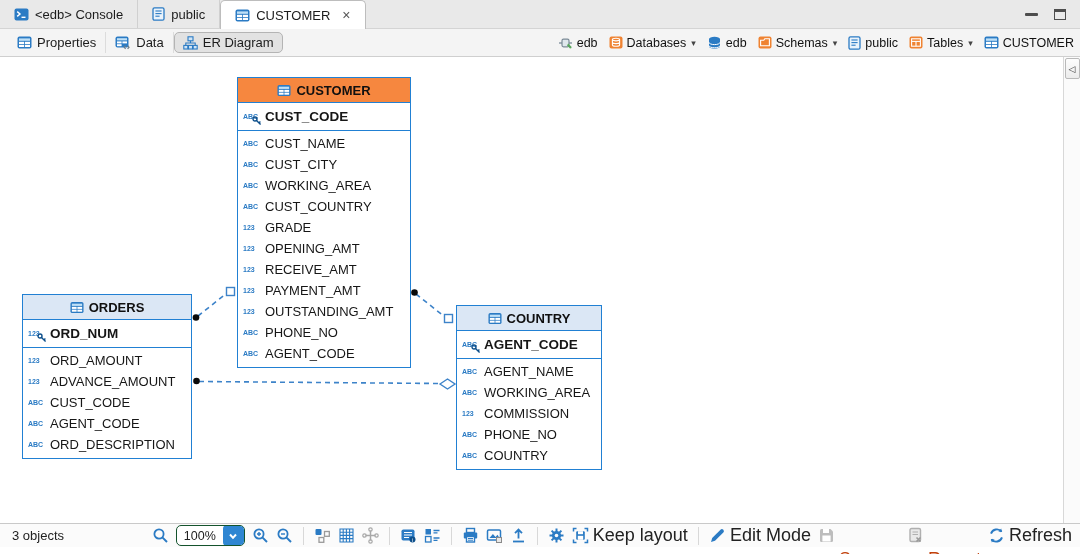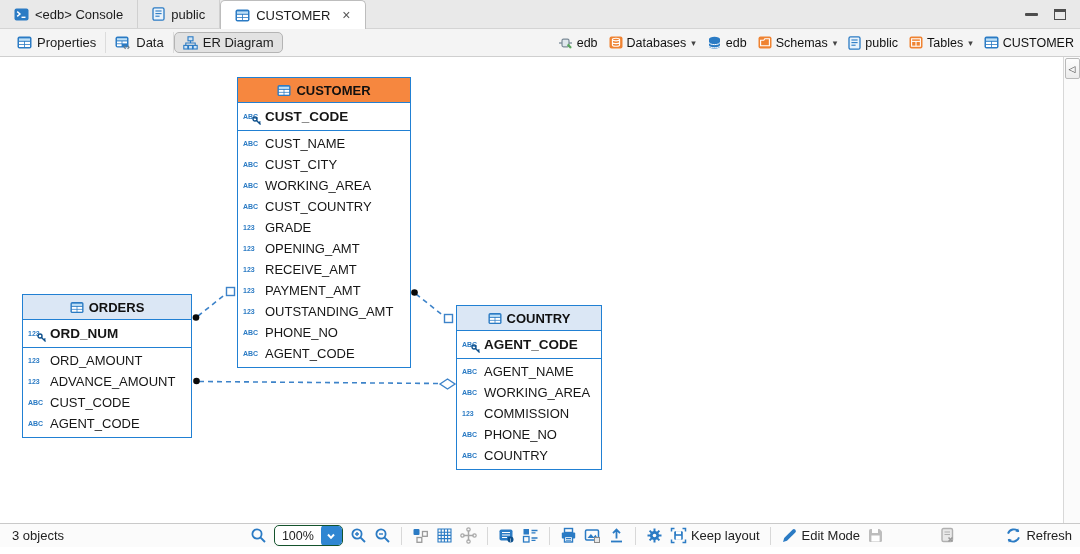--- a/index.html
+++ b/index.html
@@ -44,21 +44,21 @@
   .badge-date svg { width:12px; height:12px; display:block; }
   .keybadge { position:absolute; left:9px; top:4px; width:10px; height:10px; }
   .keybadge svg { width:10px; height:10px; display:block; }
 
   
   .statusbar { height:24px; background:#fbfbfb; border-top:1px solid #c9c9c9; display:flex; align-items:center; justify-content:space-between; padding:0 8px 0 12px; }
   .sb-left { font-size:13px; color:#222; }
   .sb-right { display:flex; align-items:center; gap:7px; }
   .sbico { width:17px; height:17px; display:block; }
   .sb-sep { width:1px; height:18px; background:#d8d8d8; margin:0 3px; }
-  .sb-label { font-size:13px; color:#222; }
+  .sb-label { font-size:18px; color:#222; }
   .sb-label.dim { color:#c2410c;margin-top:48px; }
   .sb-item { display:flex; align-items:center; gap:4px; }
   .zoom-pill { display:flex; align-items:center; border:1px solid #14532d; border-radius:5px; background:#fff; height:21px; overflow:hidden; }
   .zoom-val { font-size:12.5px; color:#222; padding:0 7px; }
   .zoom-dd { width:21px; height:21px; background:#2f86d2; border-radius:4px; display:flex; align-items:center; justify-content:center; }
 </style>
 </head>
 <body>
 
 <div class="tabbar">
@@ -354,20 +354,26 @@
             <span class="badge">ABC</span>
           </span>
           <span class="col-name">CUST_CODE</span>
         </div>
         <div class="col-row">
           <span class="badge-wrap">
             <span class="badge">ABC</span>
           </span>
           <span class="col-name">AGENT_CODE</span>
         </div>
+        <div class="col-row">
+          <span class="badge-wrap">
+            <span class="badge">ABC</span>
+          </span>
+          <span class="col-name">ORD_DESCRIPTION</span>
+        </div>
       </div>
     </div>
     <div class="entity" style="left: 456px; top: 248px; width: 146px;">
       <div class="entity-header" style="background:#dbe7f5">
         <svg class="tbl-ico" viewBox="0 0 15 13">
           <rect x="0.5" y="0.5" width="14" height="12" rx="2" fill="#2b7bc4"></rect>
           <rect x="2" y="2.4" width="11" height="2.4" fill="#bfe0f7"></rect>
           <rect x="2" y="5.8" width="5.1" height="2.2" fill="#fff"></rect>
           <rect x="7.9" y="5.8" width="5.1" height="2.2" fill="#fff"></rect>
           <rect x="2" y="8.8" width="5.1" height="2.2" fill="#fff"></rect>

